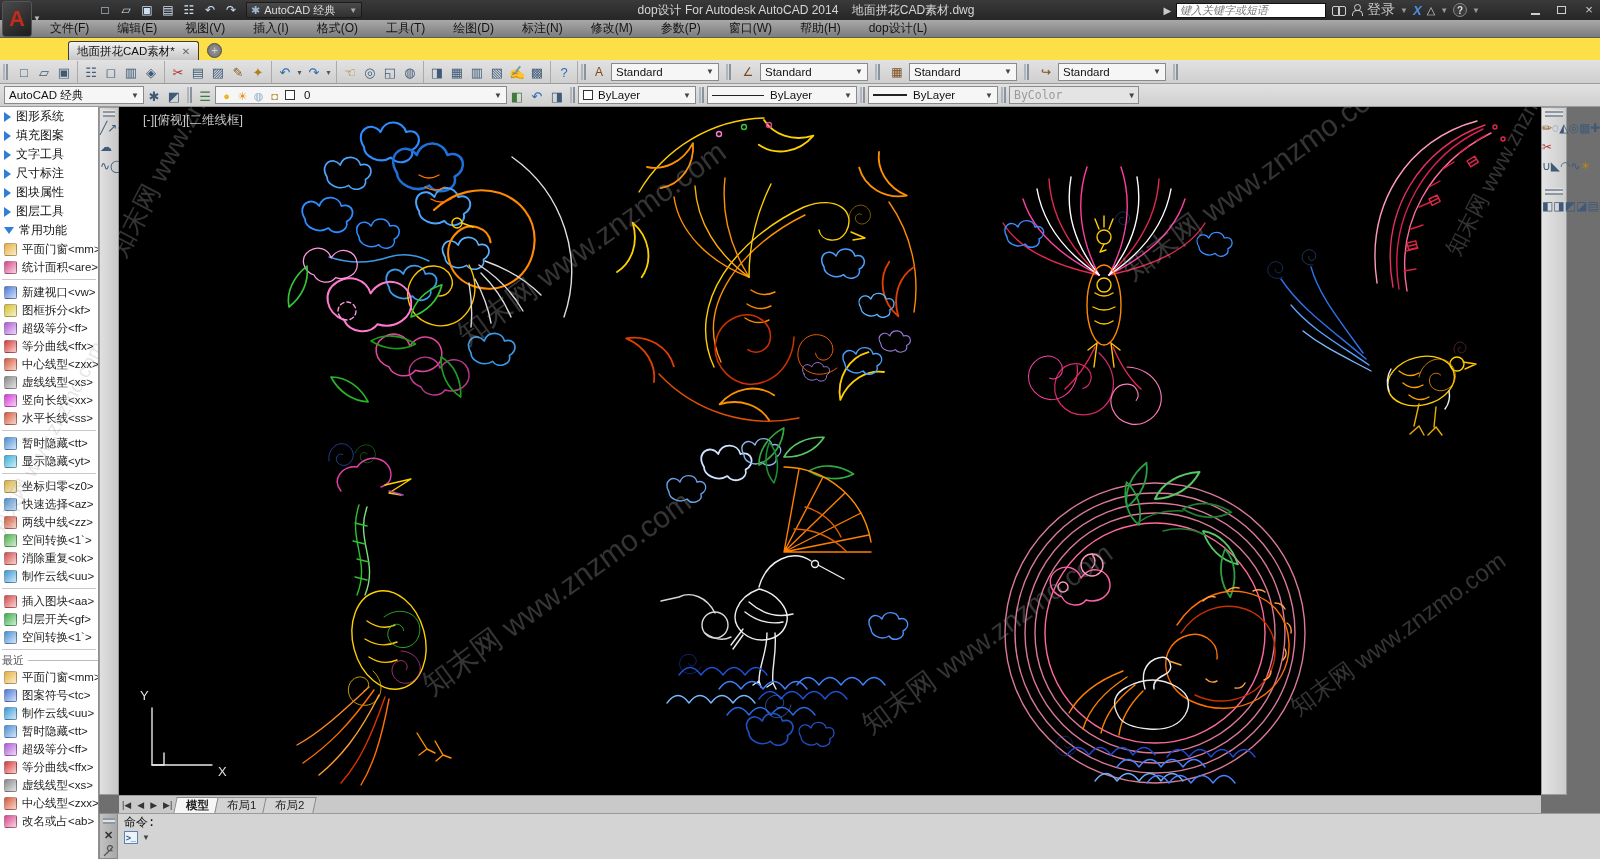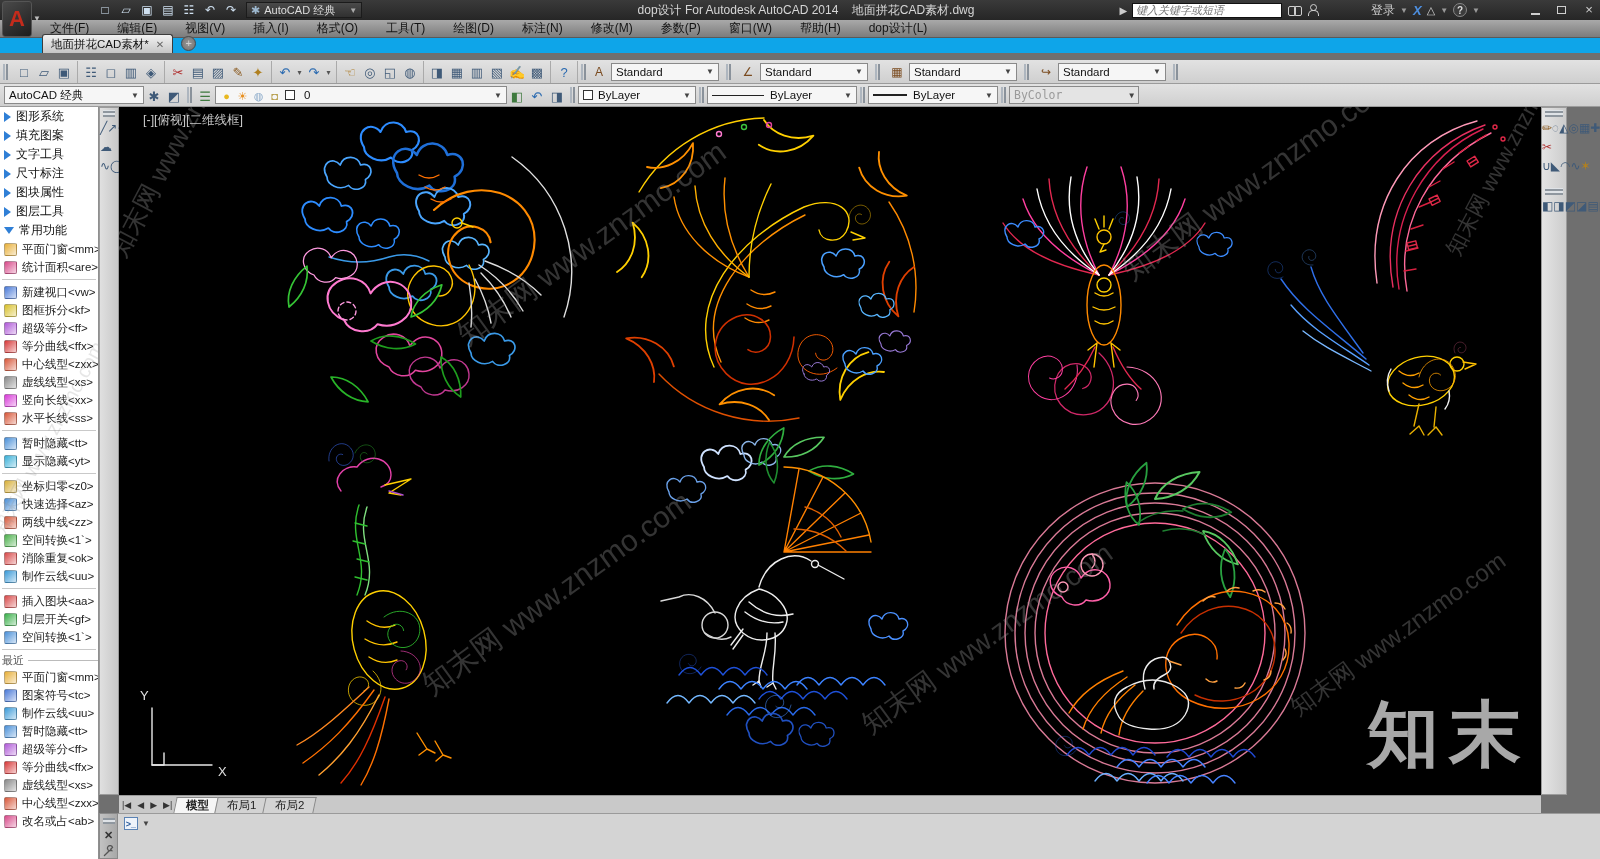--- a/index.html
+++ b/index.html
@@ -26,40 +26,40 @@
   #infocenter { position:absolute; right:120px; top:1px; height:18px; display:flex; align-items:center; gap:5px; }
   #ic-flyout { color:#ccc; font-size:10px; }
   #ic-search { width:150px; height:15px; border:1px solid #111; background:#fff; font-size:11px;
     font-style:italic; color:#555; padding:0 3px; font-family:"Liberation Sans",sans-serif; }
   .binoc { position:relative; width:16px; height:12px; }
   .binoc:before { content:""; position:absolute; left:1px; top:2px; width:6px; height:8px; border:1.5px solid #cfcfcf; border-radius:2px; }
   .binoc:after  { content:""; position:absolute; right:1px; top:2px; width:6px; height:8px; border:1.5px solid #cfcfcf; border-radius:2px; }
   .person { width:10px; height:12px; position:relative; }
   .person:before { content:""; position:absolute; left:2px; top:0; width:5px; height:5px; border:1.5px solid #cfcfcf; border-radius:50%; }
   .person:after  { content:""; position:absolute; left:0; top:6px; width:9px; height:5px; border:1.5px solid #cfcfcf; border-bottom:none; border-radius:5px 5px 0 0; }
-  #ic-signin { color:#c9c9c9; font-size:12px;margin-left:48px; }
+  #ic-signin { color:#c9c9c9; font-size:14px; }
   .ic-car { color:#999; font-size:8px; }
   .xchg { color:#4d8fe0; font-weight:bold; font-size:13px; font-style:italic; }
   .a360 { color:#cfcfcf; font-size:11px; }
   .helpc { width:14px; height:14px; border-radius:50%; background:#3c3c3c; border:1px solid #888;
     color:#ddd; text-align:center; line-height:13px; font-size:10px; font-weight:bold; }
   #winbtns { position:absolute; right:4px; top:1px; display:flex; gap:14px; align-items:center; height:18px; }
   .wb { color:#cfcfcf; width:14px; text-align:center; }
   .wb-min { width:9px; height:2px; background:#cfcfcf; margin-top:8px; }
   .wb-max { width:9px; height:8px; border:1.5px solid #cfcfcf; }
   .wb-close { font-size:13px; line-height:14px; }
 
   
   #menubar { position:absolute; left:0; top:20px; width:1600px; height:18px;
     background:linear-gradient(#a9a9a9,#7c7c7c); border-bottom:1px solid #5a5a5a;
     display:flex; align-items:center; padding-left:36px; }
   .menu-item { padding:0 14px; color:#141414; font-size:12px; line-height:17px; cursor:default; }
 
   
-  #tabrow { position:absolute; left:0; top:38px; width:1600px; height:15px; background:#0ea5e9; display:flex; align-items:flex-end; }
+  #tabrow { position:absolute; left:0; top:38px; width:1600px; height:22px; background:#fde047; display:flex; align-items:flex-end;padding-left:26px; }
   #filetab { margin-left:42px; height:19px; background:linear-gradient(#f2f2f2,#c6c6c6);
     border:1px solid #3c3c3c; border-bottom:none; border-radius:3px 3px 0 0;
     display:flex; align-items:center; gap:7px; padding:0 8px; font-size:11.5px; color:#111; }
   #filetab .x { color:#666; font-size:10px; }
   #newtab-btn { width:15px; height:15px; border-radius:50%; background:radial-gradient(#9a9a9a,#6e6e6e);
     border:1px solid #4a4a4a; color:#d0d0d0; font-size:11px; line-height:13px; text-align:center; margin:0 0 2px 8px; }
 
   
   .tbar { position:absolute; left:0; width:1600px; background:linear-gradient(#e2e2e2,#cfcfcf); border-bottom:1px solid #9b9b9b; display:flex; align-items:center; }
   #toolbar1 { top:60px; height:24px; }
@@ -757,21 +757,20 @@
       <g transform="translate(21,583)" stroke="#e8e8e8">
         <path d="M12 75V18M12 75H72" stroke-width="1.4"></path>
         <path d="M12 18l-4 10h8z" fill="#e8e8e8" stroke="none"></path>
         <path d="M72 75l-10-4v8z" fill="#e8e8e8" stroke="none"></path>
         <path d="M12 75h12v-12" stroke-width="1.2"></path>
         <text x="0" y="10">Y</text>
         <text x="78" y="86">X</text>
       </g>
     </svg>
 
-    <div id="brand-logo">知末</div>
     <div id="wm-layer">
         <div class="wm" style="left: -18px; top: 140px; font-size: 26px; transform: rotate(-62deg);">知末网 www.znzmo.com</div>
         <div class="wm" style="left: 330px; top: 215px; font-size: 30px; transform: rotate(-36deg);">知末网 www.znzmo.com</div>
         <div class="wm" style="left: 995px; top: 150px; font-size: 30px; transform: rotate(-36deg);">知末网 www.znzmo.com</div>
         <div class="wm" style="left: 295px; top: 565px; font-size: 30px; transform: rotate(-36deg);">知末网 www.znzmo.com</div>
         <div class="wm" style="left: 735px; top: 605px; font-size: 28px; transform: rotate(-36deg);">知末网 www.znzmo.com</div>
         <div class="wm" style="left: 1165px; top: 590px; font-size: 24px; transform: rotate(-36deg);">知末网 www.znzmo.com</div>
         <div class="wm" style="left: 1320px; top: 140px; font-size: 22px; transform: rotate(-62deg);">知末网 www.znzmo.com</div>
       </div>
   </div>
@@ -789,20 +788,21 @@
     </div>
 
   <div id="cmd-strip">
     <div class="strip-grip" style="width:12px;height:6px"></div>
     <span class="x">✕</span>
     <svg width="13" height="13" viewBox="0 0 16 16">
       <path d="M3 13L9 7M9 7a3.2 3.2 0 1 1 4-4l-2.4 2.4L12 7z" fill="none" stroke="#555" stroke-width="1.6" stroke-linecap="round"></path>
     </svg>
   </div>
   <div id="cmdline">
+    <div class="cmd-text">命令:</div>
     <div id="cmd-inputrow">
       <span class="prompt-box">&gt;_</span>
       <span class="prompt-car">▼</span>
     </div>
   </div>
 
 
 </div>
 
 </body></html>

